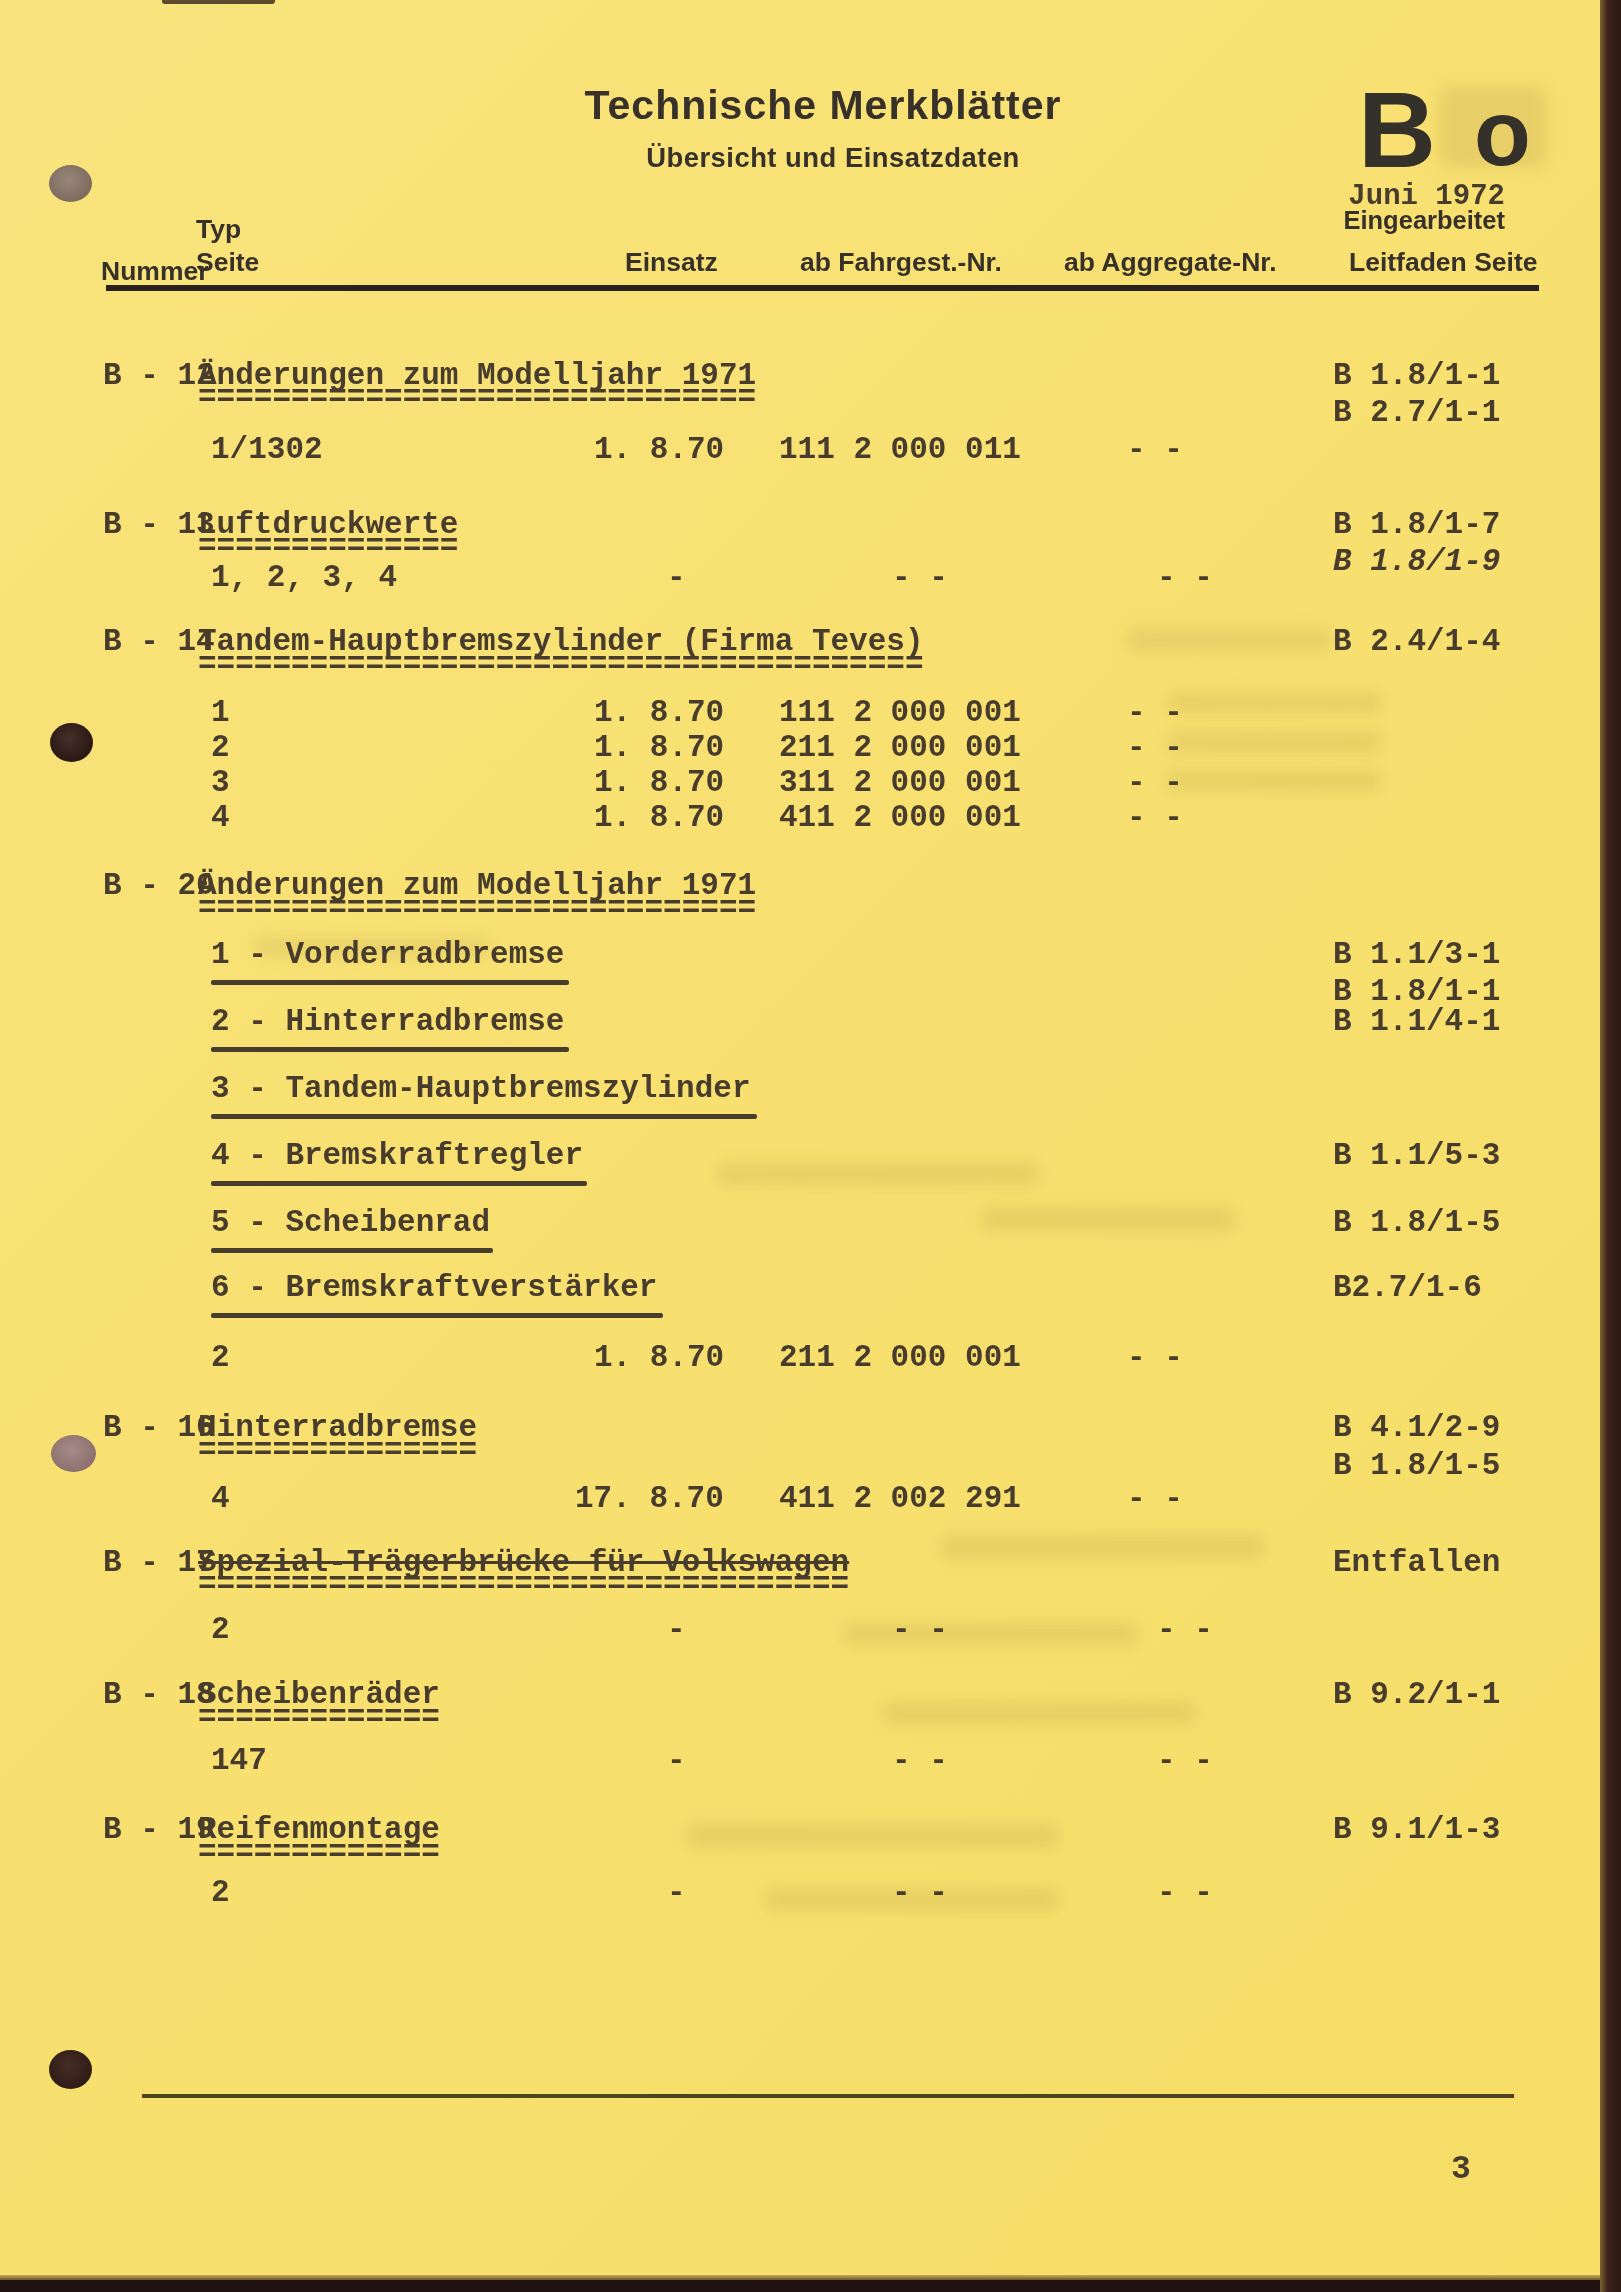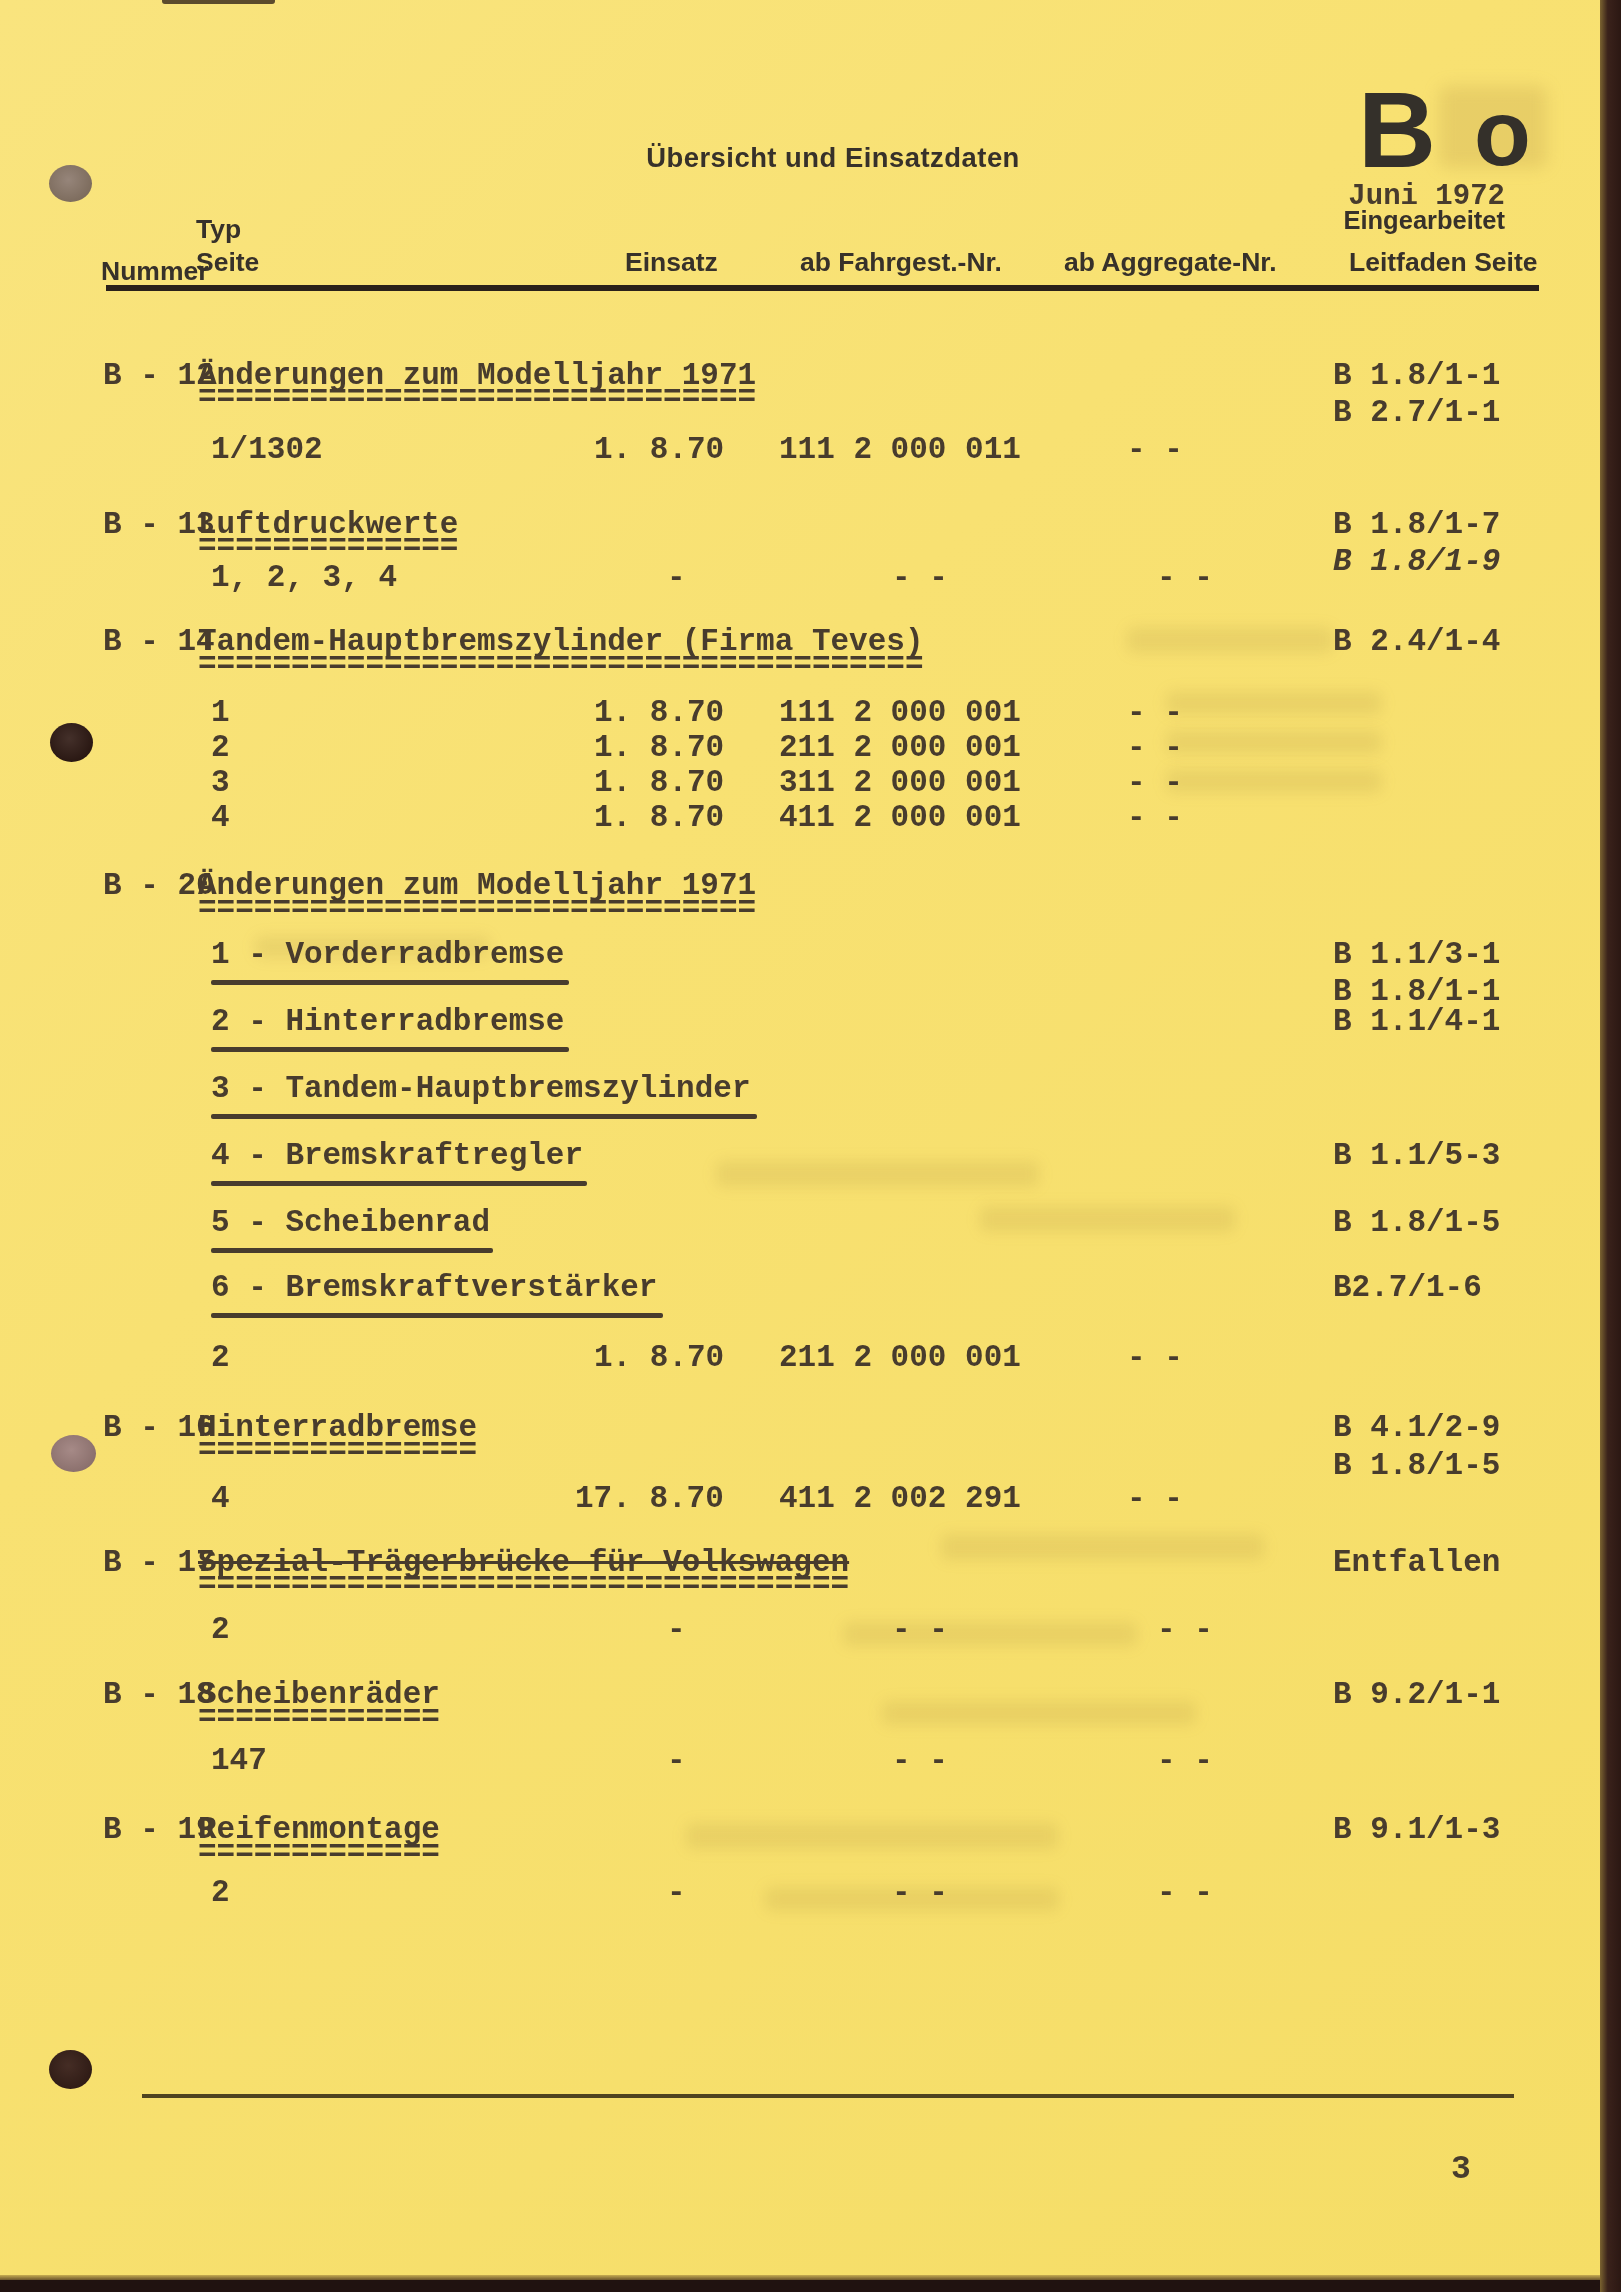--- a/index.html
+++ b/index.html
@@ -76,20 +76,21 @@
   <div class="smudge" style="left:1166px;top:769px;width:216px;height:23.5px;"></div>
   <div class="smudge" style="left:255px;top:936px;width:235px;height:21.6px;"></div>
   <div class="smudge" style="left:716px;top:1161px;width:323px;height:25.5px;"></div>
   <div class="smudge" style="left:980px;top:1206px;width:255px;height:25.5px;"></div>
   <div class="smudge" style="left:941px;top:1534px;width:323px;height:25.5px;"></div>
   <div class="smudge" style="left:843px;top:1622px;width:294px;height:23.5px;"></div>
   <div class="smudge" style="left:882px;top:1701px;width:314px;height:23.5px;"></div>
   <div class="smudge" style="left:686px;top:1823px;width:372px;height:25.5px;"></div>
   <div class="smudge" style="left:765px;top:1887px;width:294px;height:23.5px;"></div>
 
+  <div class="print doc-title" style="left:823px;top:82px;">Technische Merkblätter</div>
   <div class="print doc-subtitle" style="left:833px;top:142px;">Übersicht und Einsatzdaten</div>
 
   <div class="logo-ghost"></div>
   <span class="logo-b" style="left:1358px;top:76px;font-size:108px;">B</span>
   <span class="logo-b" style="left:1474px;top:87px;font-size:93px;">o</span>
 
   <div class="t date-line" style="top:179px;font-size:29px;">Juni 1972</div>
   <div class="print date-line" style="top:206px;font-size:25.5px;">Eingearbeitet</div>
 
   <div class="print colhead" style="left:196px;top:214px;">Typ</div>

